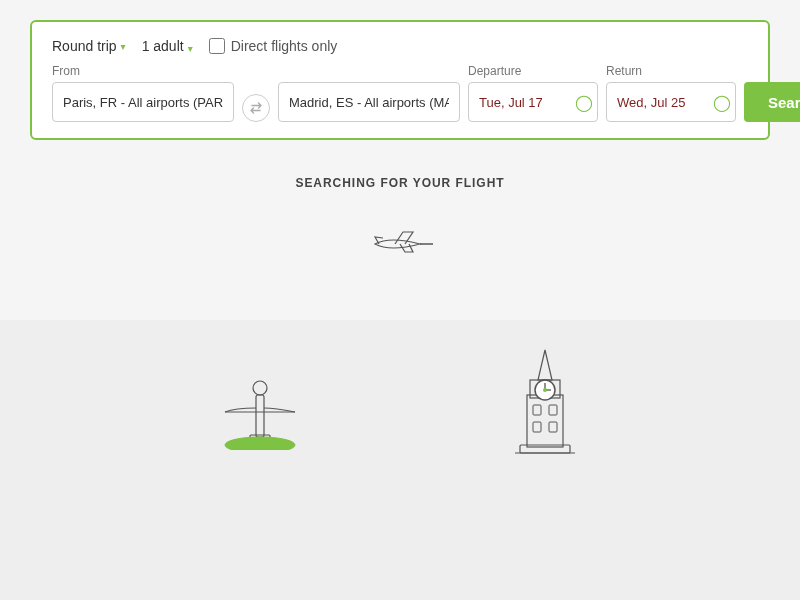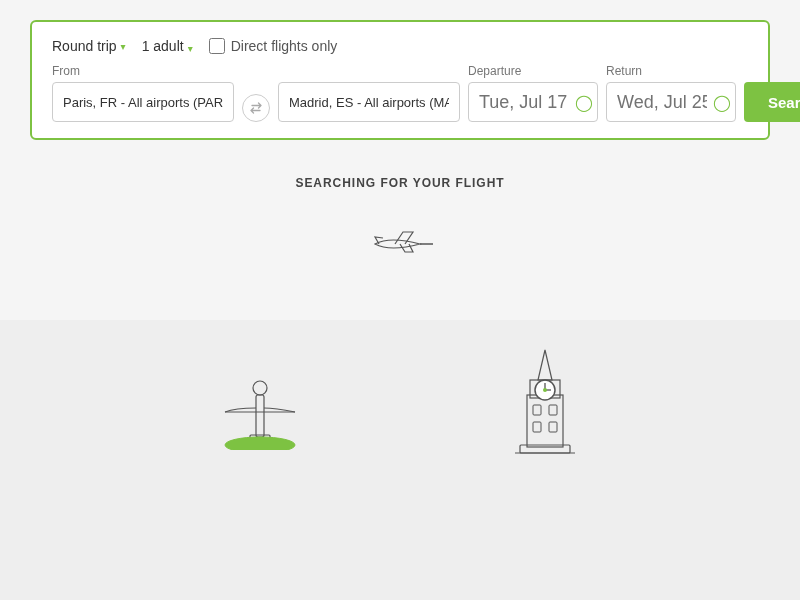--- a/index.html
+++ b/index.html
@@ -138,22 +138,22 @@
       height: 40px;
       padding: 0 10px;
       background: #fff;
       gap: 6px;
       width: 130px;
     }
 
     .date-input {
       border: none;
       outline: none;
-      font-size: 18px;
-      color: #737373;
+      font-size: 13px;
+      color: #7f1d1d;
       width: 90px;
     }
 
     .clock-icon {
       color: #7dc242;
       font-size: 16px;
     }
 
     .search-btn {
       background: #7dc242;

